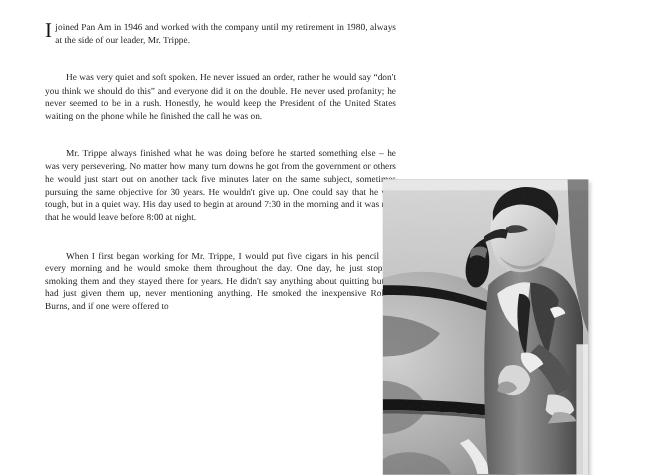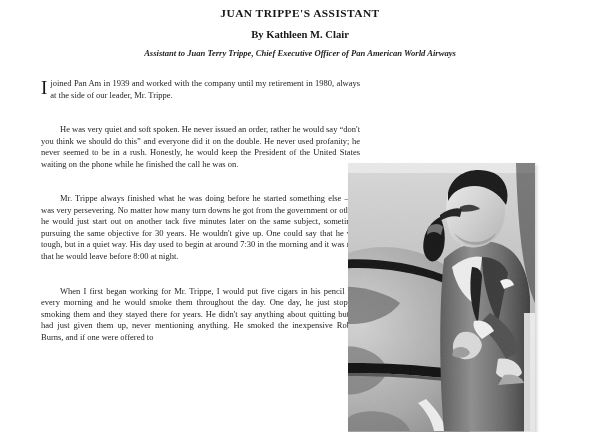--- a/index.html
+++ b/index.html
@@ -101,31 +101,26 @@
     display: block;
     width: 100%;
     height: 100%;
   }
 </style>
 </head>
 <body>
 
 <div id="page">
 
-  <div class="masthead">
-    <div class="doc-title">JUAN TRIPPE'S ASSISTANT</div>
-    <div class="doc-byline">By Kathleen M. Clair</div>
-    <div class="doc-subtitle">Assistant to Juan Terry Trippe, Chief Executive Officer of Pan American World Airways</div>
-  </div>
 
   <div class="article">
 
     <div class="photo-float"></div>
 
-    <p class="lead"><span class="dropcap">I</span><span>joined Pan Am in 1939 and worked with the company until my retirement in 1980, always at the side of our leader, Mr. Trippe.</span></p>
+    <p class="lead"><span class="dropcap">I</span><span>joined Pan Am in 1946 and worked with the company until my retirement in 1980, always at the side of our leader, Mr. Trippe.</span></p>
 
     <p class="indent">He was very quiet and soft spoken.  He never issued an order, rather he would say “don't you think we should do this” and everyone did it on the double.  He never used profanity; he never seemed to be in a rush.  Honestly, he would keep the President of the United States waiting on the phone while he finished the call he was on.</p>
 
     <p class="indent">Mr. Trippe always finished what he was doing before he started something else – he was very persevering.  No matter how many turn downs he got from the government or others he would just start out on another tack five minutes later on the same subject, sometimes pursuing the same objective for 30 years.  He wouldn't give up.  One could say that he was tough, but in a quiet way.  His day used to begin at around 7:30 in the morning and it was rare that he would leave before 8:00 at night.</p>
 
     <p class="indent">When I first began working for Mr. Trippe, I would put five cigars in his pencil slot every morning and he would smoke them throughout the day.  One day, he just stopped smoking them and they stayed there for years.  He didn't say anything about quitting but he had just given them up, never mentioning anything.  He smoked the inexpensive Robert Burns, and if one were offered to</p>
   </div>
 
   <div class="photo-frame">
     <svg viewBox="0 0 187 269" preserveAspectRatio="none" aria-hidden="true">

